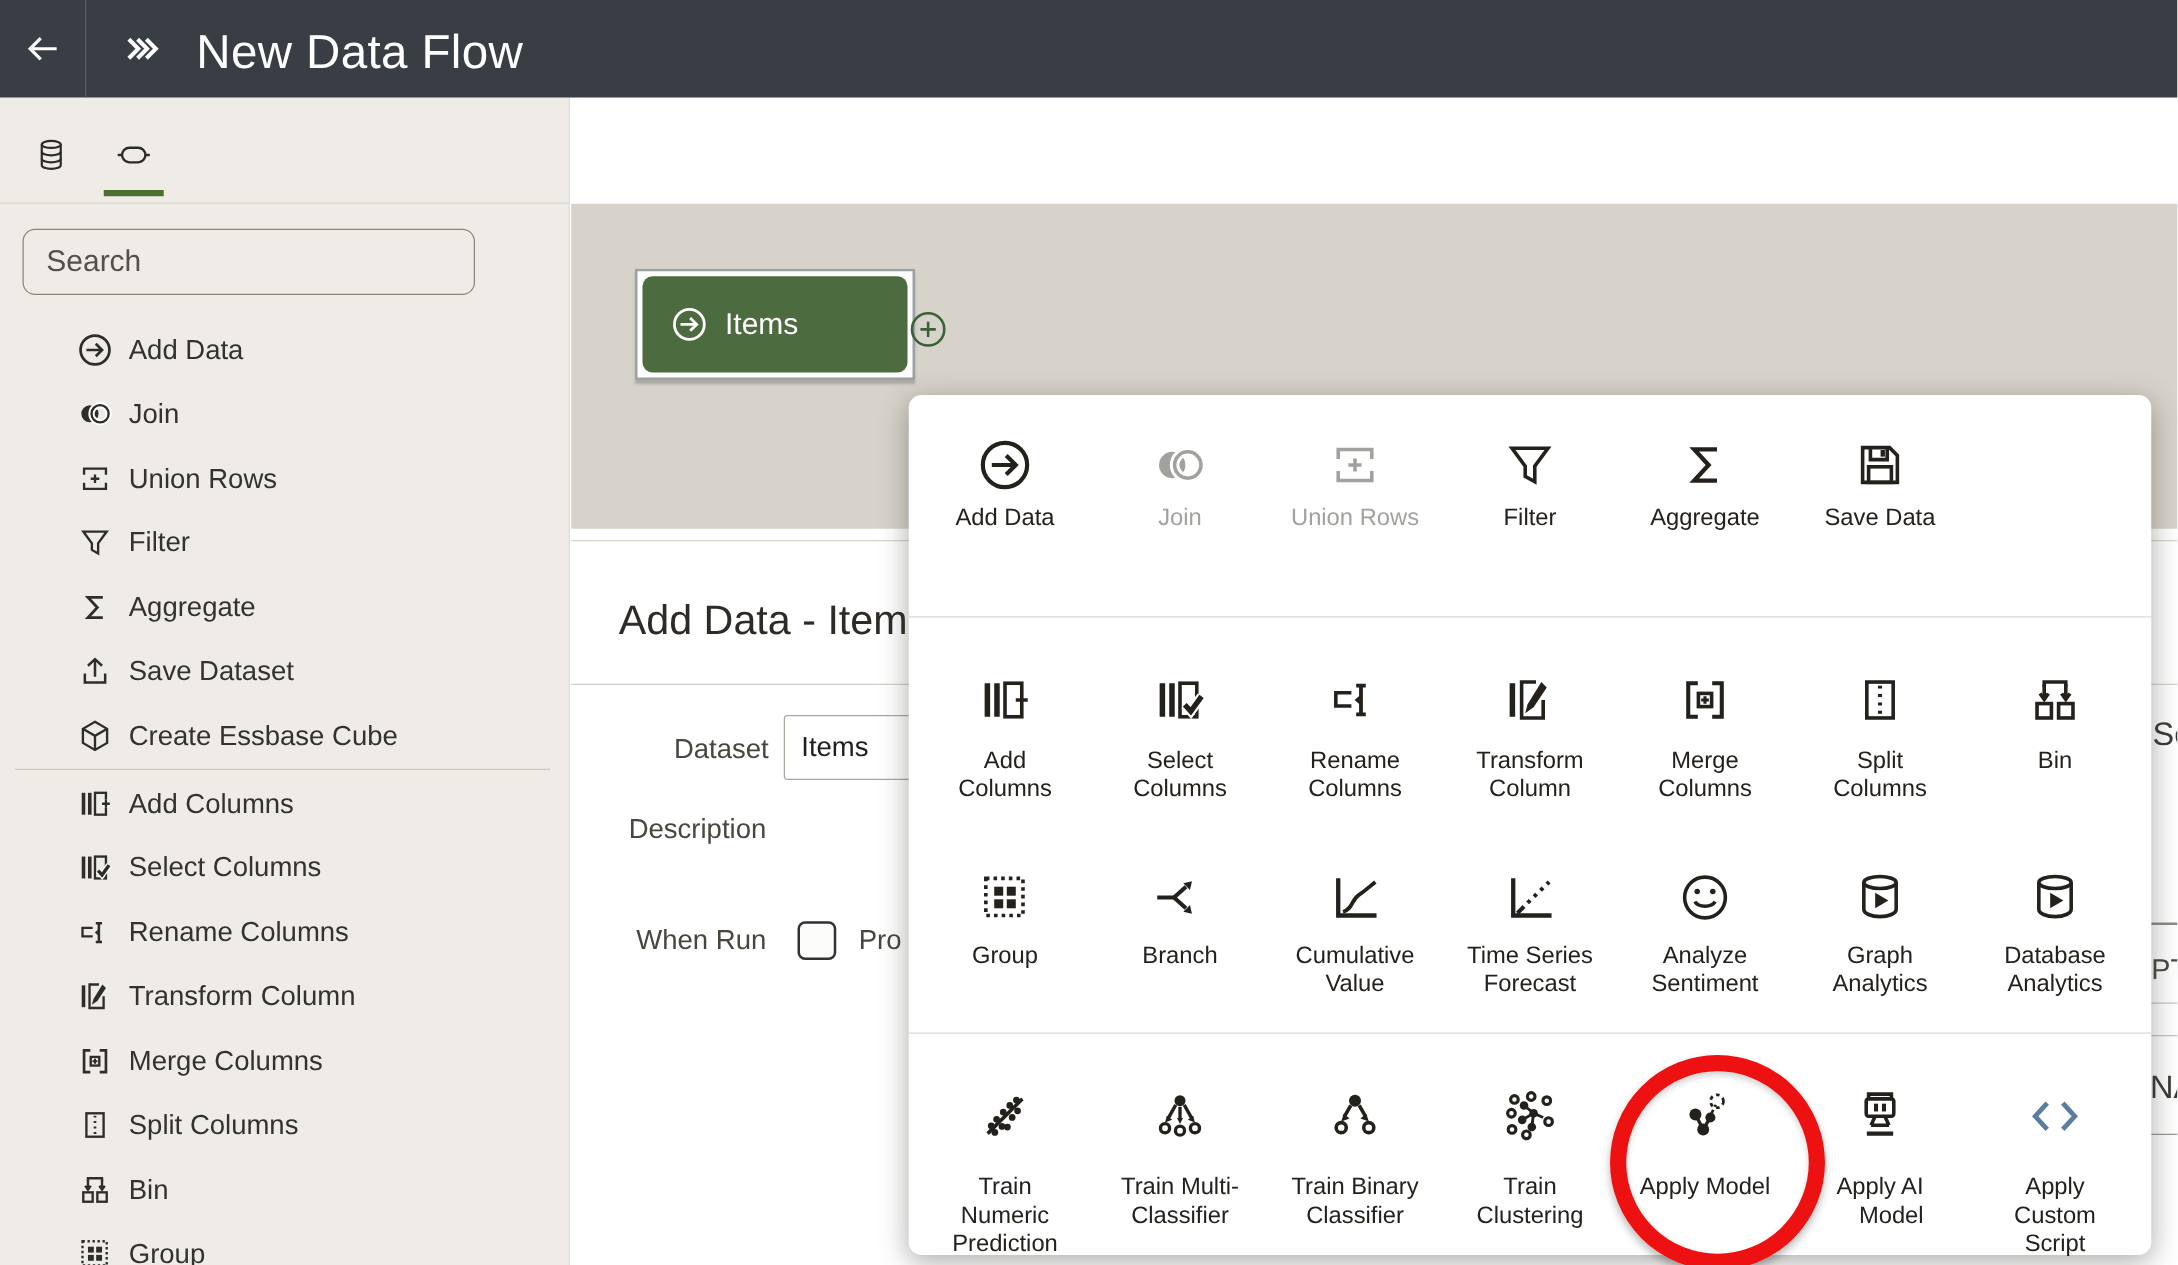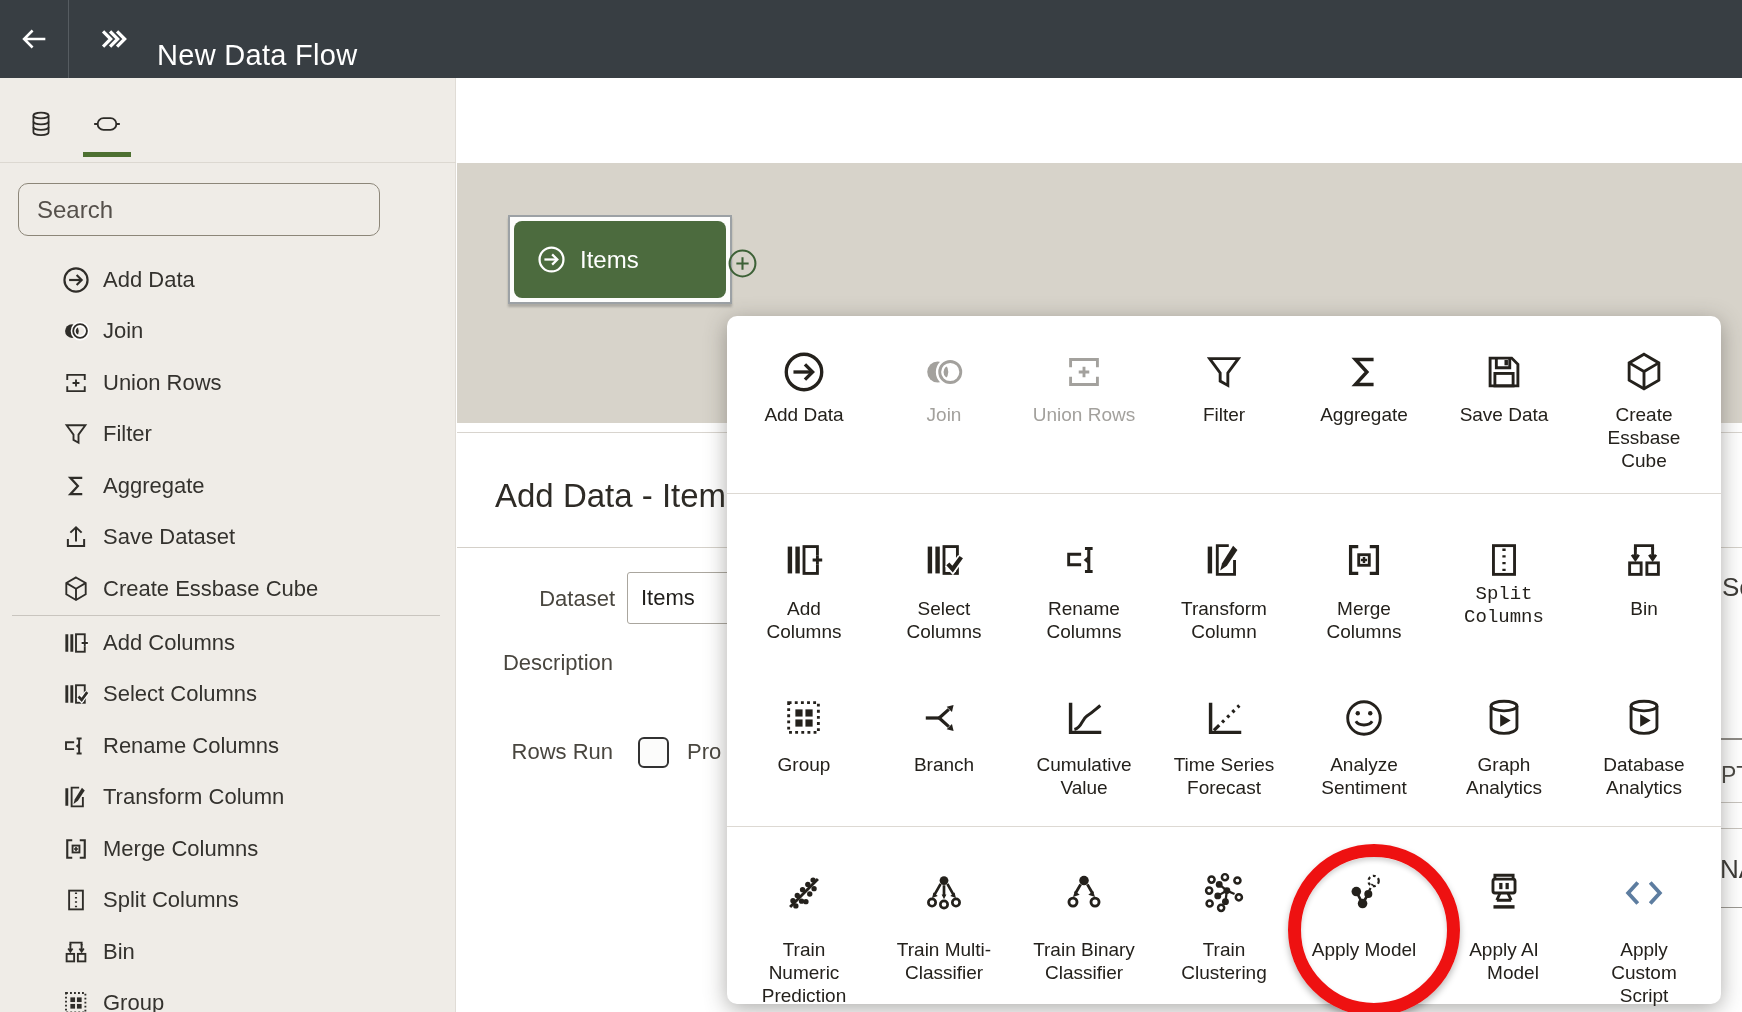--- a/index.html
+++ b/index.html
@@ -6,21 +6,21 @@
   html,body { width:1742px; height:1012px; overflow:hidden; background:#fff;
     font-family:"Liberation Sans", sans-serif; color:#2e2b26; }
   #stage { position:relative; width:1742px; height:1012px; }
 
   
   .header { position:absolute; left:0; top:0; width:1742px; height:78px; background:#383e43; z-index:5; }
   .back-btn { position:absolute; left:0; top:0; width:68px; height:78px; display:flex; align-items:center; justify-content:center; cursor:pointer; }
   .back-btn svg { width:34px; height:34px; color:#fff; }
   .header-sep { position:absolute; left:68px; top:0; width:1px; height:78px; background:#565c61; }
   .flow-icon { position:absolute; left:97px; top:25px; width:32px; height:28px; color:#fff; }
-  .header-title { position:absolute; left:157px; top:0; height:85px; display:flex; align-items:center; color:#fff; font-size:29px; font-weight:400; letter-spacing:.3px;margin-top:13px; }
+  .header-title { position:absolute; left:157px; top:0; height:85px; display:flex; align-items:center; color:#fff; font-size:38px; font-weight:400; letter-spacing:.3px; }
 
   
   .sidebar { position:absolute; left:0; top:78px; width:456px; height:966px; background:#efece7; border-right:1px solid #e0dcd6; z-index:2; }
   .tab { position:absolute; top:24px; width:44px; height:44px; display:flex; align-items:center; justify-content:center; cursor:pointer; color:#2d2b27; }
   .tab svg { width:28px; height:28px; }
   .tab-underline { position:absolute; left:83px; top:74px; width:48px; height:5px; background:#4d7031; }
   .tabs-border { position:absolute; left:0; top:84px; width:456px; height:1px; background:#dcd8d1; }
   .search-box { position:absolute; left:18px; top:105px; width:362px; height:53px; border:1.5px solid #8c8679; border-radius:10px; background:transparent; font-size:24px; color:#47423d; padding:0 18px; outline:none; }
   .search-box::placeholder { color:#55504b; opacity:1; }
   .side-list { position:absolute; left:0; width:456px; }
@@ -252,21 +252,21 @@
         <circle cx="24" cy="24" r="20"></circle>
         <path d="M24 14.5 V33.5 M14.5 24 H33.5"></path>
       </svg>
   </div>
 
   <div class="form-heading">Add Data - Items</div>
   <div class="heading-divider"></div>
   <div class="form-label" style="left:455px; top:586px; width:160px">Dataset</div>
   <input class="dataset-field" type="text" value="Items" style="">
   <div class="form-label" style="left:453px; top:650px; width:160px">Description</div>
-  <div class="form-label" style="left:453px; top:739px; width:160px">Rows Run</div>
+  <div class="form-label" style="left:453px; top:739px; width:160px">When Run</div>
   <span class="when-run-checkbox"></span>
   <div class="pro-fragment">Pro</div>
 
   <div class="frag" style="left:1722px; top:572px; width:20px; font-size:26px;">Sc</div>
   <div class="hline" style="left:1721px; top:738px; width:21px; height:2px; background:#8d8a85;"></div>
   <div class="frag" style="left:1721px; top:762px; width:21px; font-size:23px; color:#4a4843;">PT</div>
   <div class="hline" style="left:1721px; top:802px; width:21px;"></div>
   <div class="hline" style="left:1721px; top:828px; width:21px;"></div>
   <div class="frag" style="left:1720px; top:854px; width:22px; font-size:26px;">NA</div>
   <div class="hline" style="left:1721px; top:907px; width:21px; background:#9b9892;"></div>
@@ -324,31 +324,20 @@
         <span class="ic" style="margin-top: 33px;"><svg viewBox="0 0 48 48" xmlns="http://www.w3.org/2000/svg">
             <path d="M9.5 9.5 H32 L38.5 16 V38.5 H9.5 Z" fill="none" stroke="currentColor" stroke-width="3"></path>
             <path d="M16 9.5 V19.5 H30 V9.5" fill="none" stroke="currentColor" stroke-width="3"></path>
             <rect x="24.5" y="11.5" width="3.6" height="5.5" fill="currentColor"></rect>
             <rect x="14.5" y="25.5" width="19" height="13" fill="none" stroke="currentColor" stroke-width="3"></rect>
           </svg></span>
         <div class="lb" style="margin-top: 8px;">
           <span>Save Data</span>
         </div>
       </div>
-      <div class="cell" style="left: 847px; top: 0px;">
-        <span class="ic" style="margin-top: 33px;"><svg viewBox="0 0 48 48" xmlns="http://www.w3.org/2000/svg">
-            <path d="M24 5.5 L39.5 14.5 V32.5 L24 41.5 L8.5 32.5 V14.5 Z" fill="none" stroke="currentColor" stroke-width="3"></path>
-            <path d="M9.5 15 L24 23.5 L38.5 15 M24 23.5 V41" fill="none" stroke="currentColor" stroke-width="3"></path>
-          </svg></span>
-        <div class="lb" style="margin-top: 8px;">
-          <span>Create</span>
-          <span>Essbase</span>
-          <span>Cube</span>
-        </div>
-      </div>
       <div class="cell" style="left: 7px; top: 177px;">
         <span class="ic" style="margin-top: 44px;"><svg viewBox="0 0 48 48" xmlns="http://www.w3.org/2000/svg">
             <rect x="7" y="10" width="4.6" height="28" fill="currentColor"></rect>
             <rect x="15" y="10" width="4.6" height="28" fill="currentColor"></rect>
             <rect x="24" y="10" width="14" height="28" fill="none" stroke="currentColor" stroke-width="3"></rect>
             <path d="M33 24 H43 M38 19 V29" stroke="#fff" stroke-width="7" fill="none"></path>
             <path d="M33 24 H43 M38 19 V29" fill="none" stroke="currentColor" stroke-width="3"></path>
           </svg></span>
         <div class="lb" style="margin-top: 14px;">
           <span>Add</span>
@@ -400,21 +389,21 @@
         <div class="lb" style="margin-top: 14px;">
           <span>Merge</span>
           <span>Columns</span>
         </div>
       </div>
       <div class="cell" style="left: 707px; top: 177px;">
         <span class="ic" style="margin-top: 44px;"><svg viewBox="0 0 48 48" xmlns="http://www.w3.org/2000/svg">
             <rect x="13" y="9" width="22" height="30" fill="none" stroke="currentColor" stroke-width="3"></rect>
             <path d="M24 12 V36" fill="none" stroke="currentColor" stroke-width="3.4" stroke-dasharray="2.5 4.5"></path>
           </svg></span>
-        <div class="lb" style=" font-family: Liberation Mono, monospace;">
+        <div class="lb" style="margin-top: 14px;">
           <span>Split</span>
           <span>Columns</span>
         </div>
       </div>
       <div class="cell" style="left: 847px; top: 177px;">
         <span class="ic" style="margin-top: 44px;"><svg viewBox="0 0 48 48" xmlns="http://www.w3.org/2000/svg">
             <path d="M15 13 V9 H33 V13" fill="none" stroke="currentColor" stroke-width="3"></path>
             <path d="M15 11 V22.5 M33 11 V22.5" fill="none" stroke="currentColor" stroke-width="3"></path>
             <path d="M11.5 18.5 L15 23.5 L18.5 18.5 M29.5 18.5 L33 23.5 L36.5 18.5" fill="none" stroke="currentColor" stroke-width="3"></path>
             <rect x="9" y="27" width="12" height="12" fill="none" stroke="currentColor" stroke-width="3"></rect>

